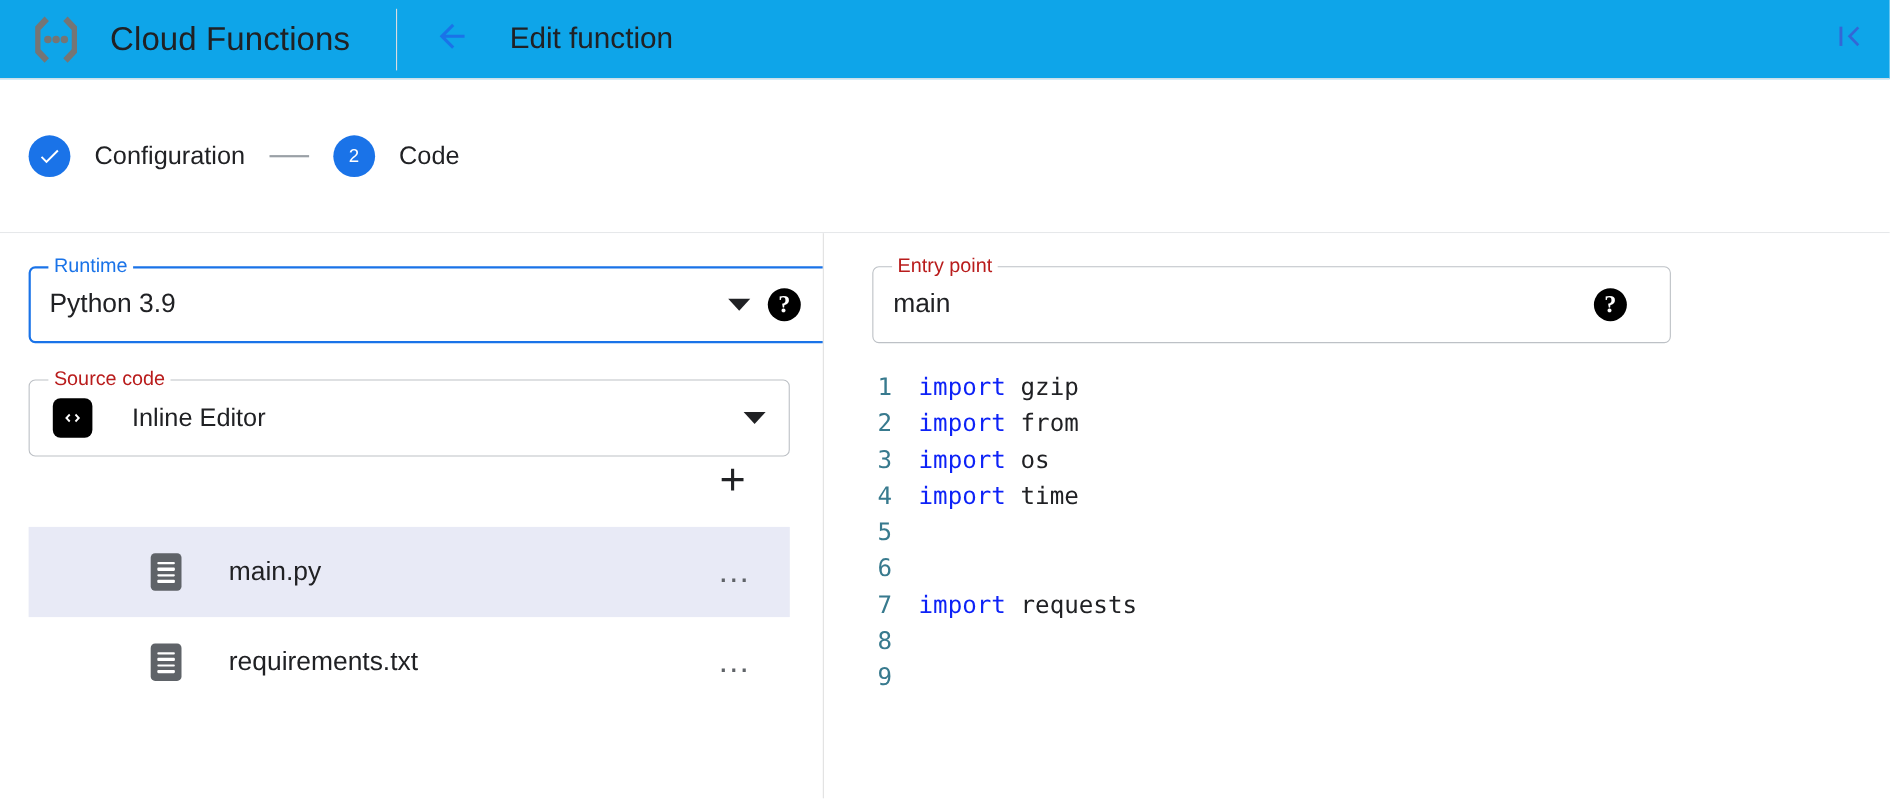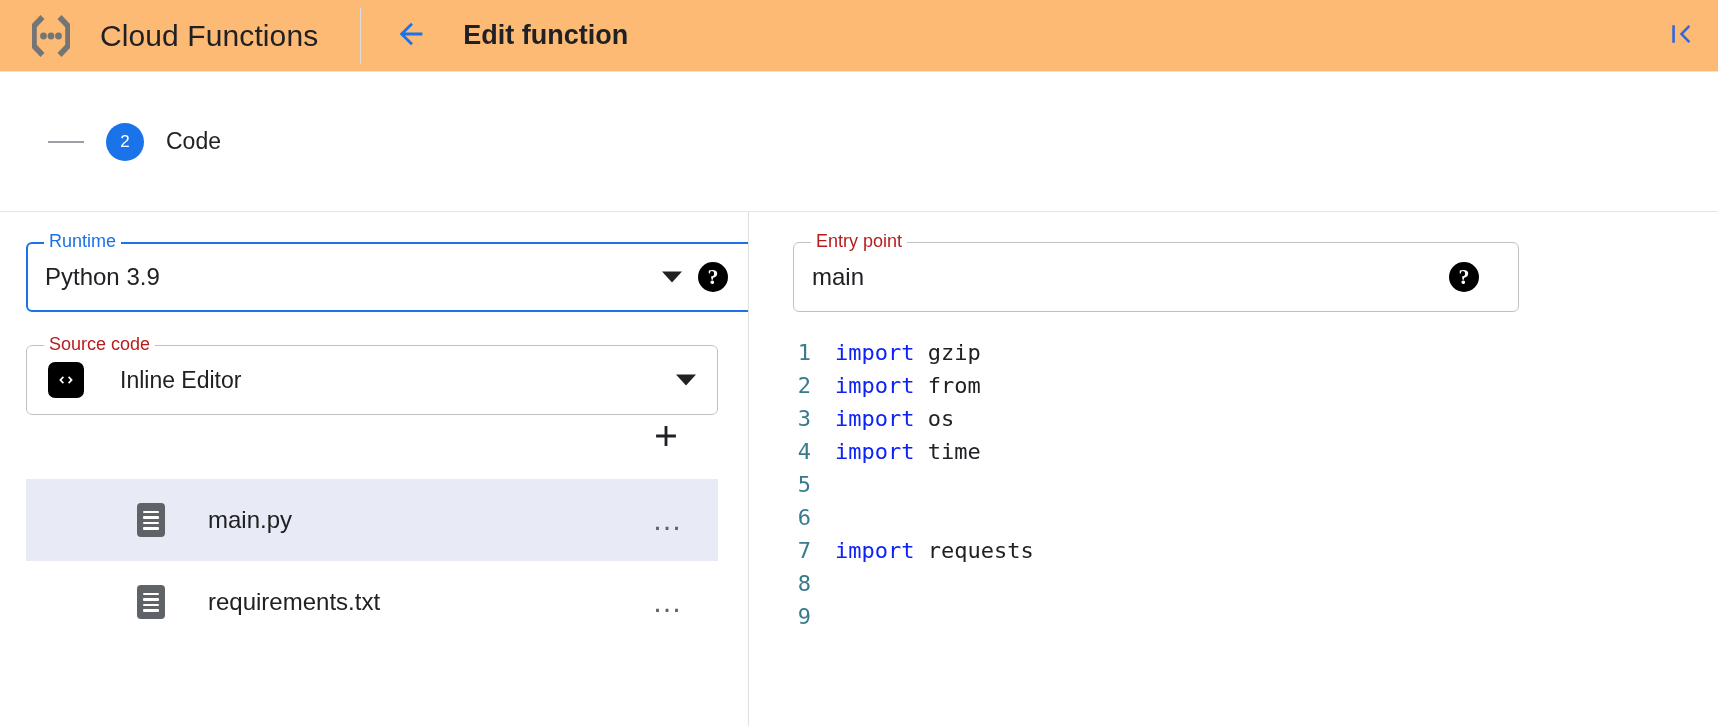--- a/index.html
+++ b/index.html
@@ -12,21 +12,21 @@
     color: #202124;
     overflow: hidden;
   }
 
   
   .header {
     position: relative;
     height: 72px;
     display: flex;
     align-items: center;
-    background: #fdba74;
+    background: #0ea5e9;
     border-bottom: 1px solid #e4e6e8;
   }
   .brand {
     display: flex;
     align-items: center;
     padding-left: 24px;
     height: 100%;
     gap: 22px;
   }
   .cf-logo { width: 54px; height: 54px; display: block; flex: none; }
@@ -46,21 +46,21 @@
   .back-arrow-btn {
     margin-left: 28px;
     width: 44px; height: 44px;
     display: flex; align-items: center; justify-content: center;
     cursor: pointer;
     border-radius: 50%;
   }
   .page-title {
     margin-left: 30px;
     font-size: 27px;
-    font-weight: 700;
+    font-weight: 400;
     color: #202124;
     white-space: nowrap;
   }
   .collapse-btn {
     position: absolute;
     right: 16px;
     top: 50%;
     transform: translateY(-50%);
     width: 40px; height: 40px;
     display: flex; align-items: center; justify-content: center;
@@ -340,20 +340,28 @@
     <span>
       <svg width="30" height="30" viewBox="0 0 24 24" aria-hidden="true">
         <rect x="4.2" y="5" width="2.1" height="14" fill="#3367d6"></rect>
         <path d="M18.6 6.1 L17.2 4.8 L10.2 12 l7 7.2 1.4-1.4L13 12z" fill="#3367d6"></path>
       </svg>
     </span>
   </div>
 </div>
 
 <div class="stepper">
+  <div class="step">
+    <div class="step-circle">
+      <svg width="22" height="22" viewBox="0 0 24 24" aria-hidden="true">
+        <path d="M9 16.2 4.8 12l-1.4 1.4L9 19 21 7l-1.4-1.4z" fill="#ffffff"></path>
+      </svg>
+    </div>
+    <div class="step-label">Configuration</div>
+  </div>
 
   <div class="step-connector"></div>
 
   <div class="step">
     <div class="step-circle">2</div>
     <div class="step-label">Code</div>
   </div>
 </div>
 
 <div class="body-area">

